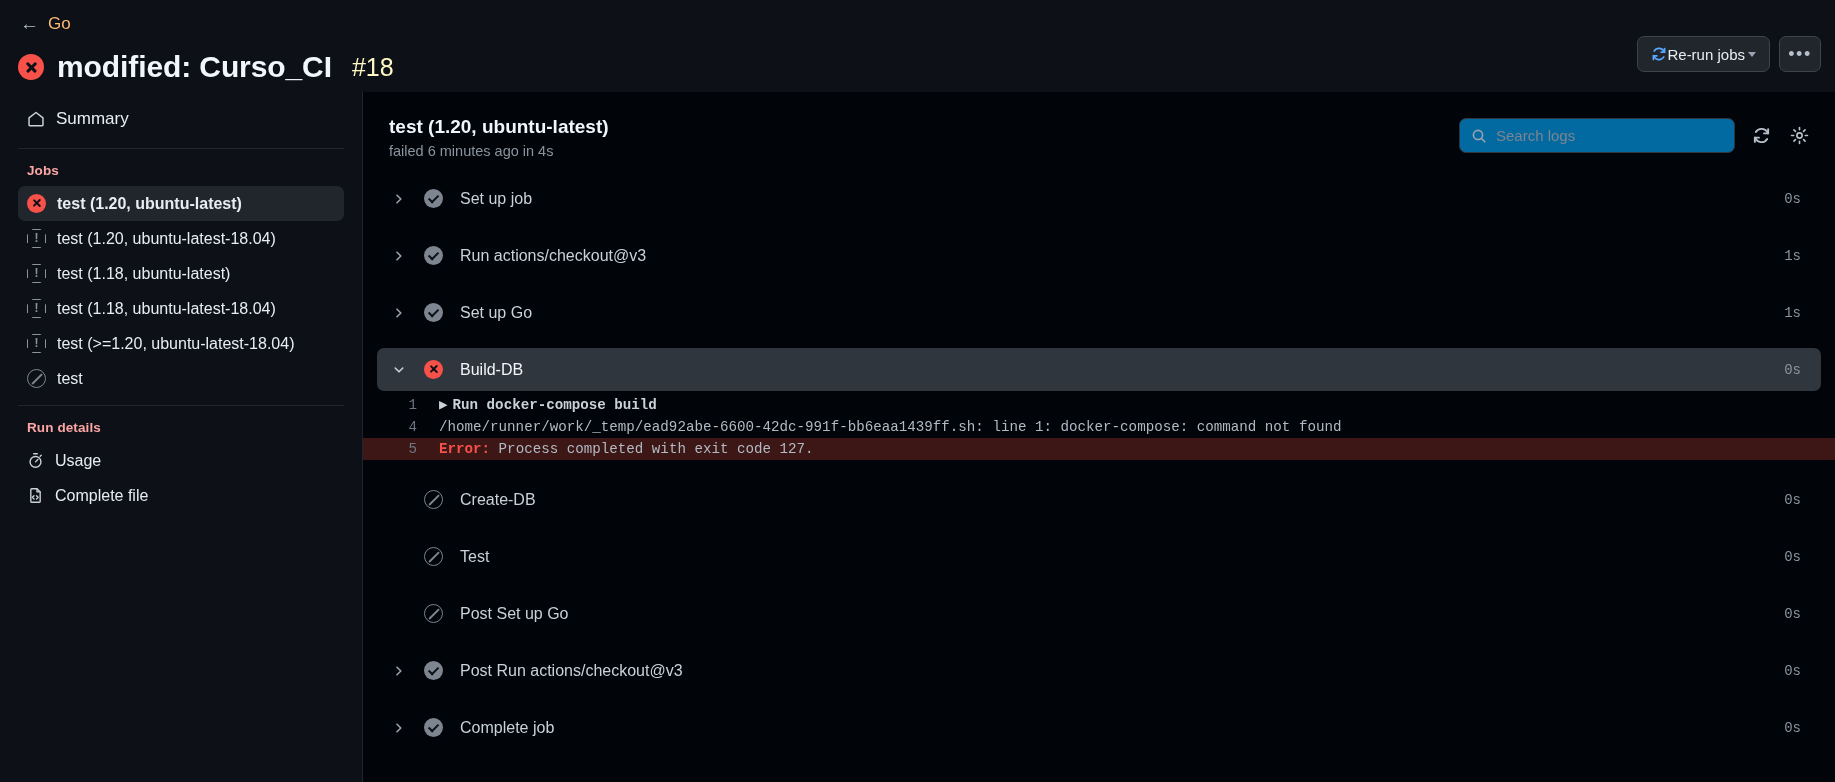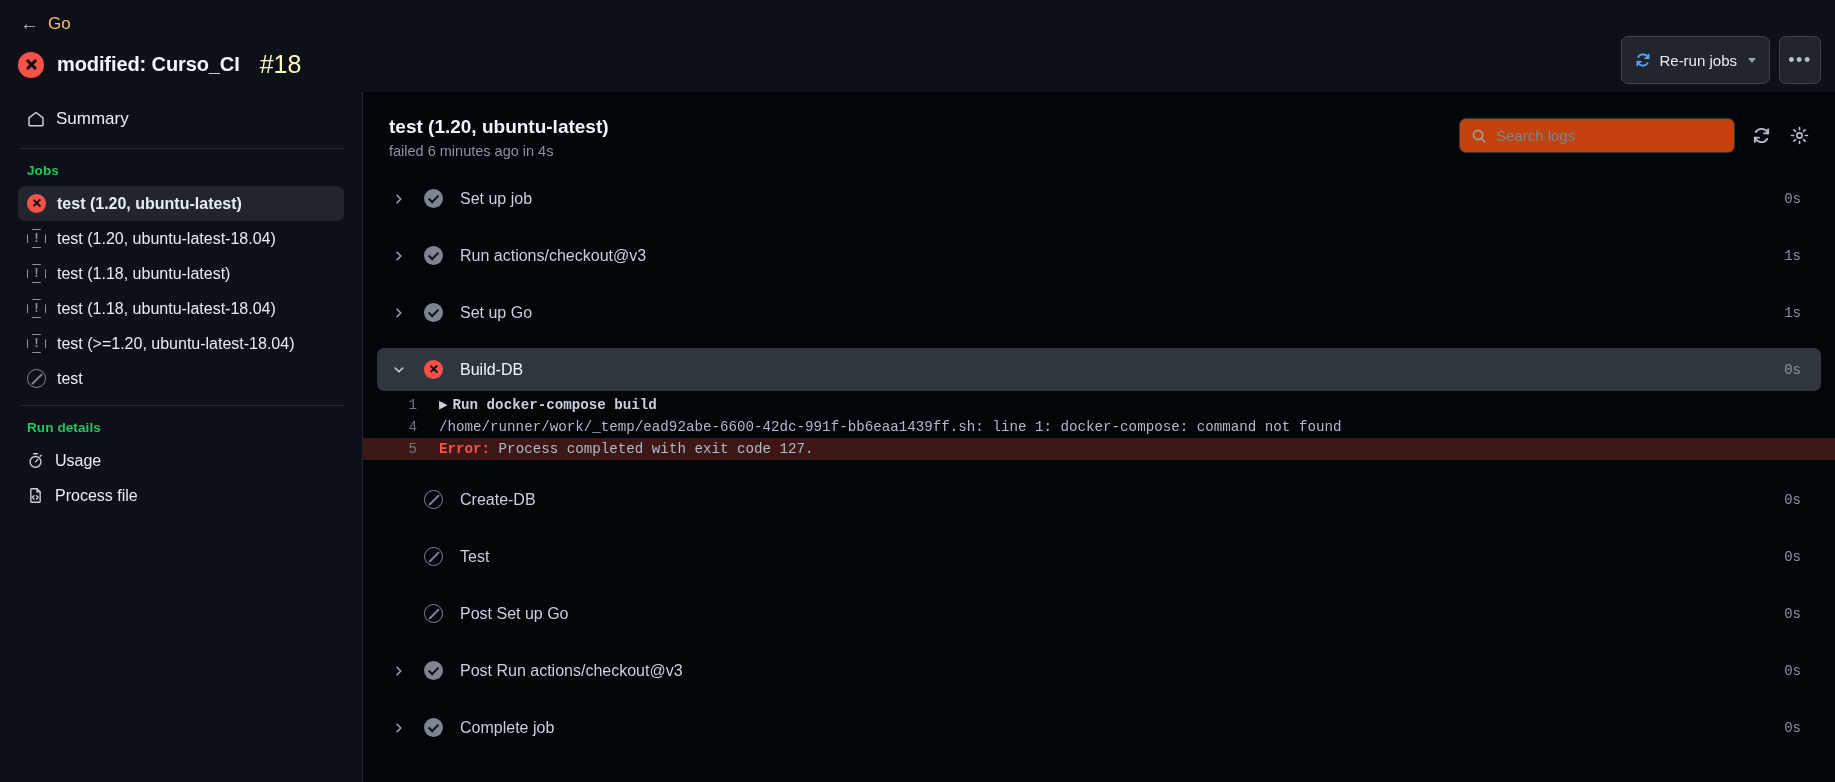--- a/index.html
+++ b/index.html
@@ -20,21 +20,21 @@
 
   .back-link {
     display: inline-flex; align-items: center; gap: 9px;
     color: #9aa4b0; font-size: 17px; text-decoration: none; line-height: 1;
     padding: 4px 2px;
   }
   .back-link .arrow { font-size: 19px; color: #b6bfca; }
   .back-link .label { color: #fdba74; }
 
   .run-title-row { display: flex; align-items: center; gap: 13px; margin-top: 13px; }
-  .run-title { font-size: 20px; font-weight: bold; color: #f0f6fc; letter-spacing: -0.1px; }
+  .run-title { font-size: 30px; font-weight: bold; color: #f0f6fc; letter-spacing: -0.1px; }
   .run-number { font-size: 25px; font-weight: normal; color: #fef9c3; margin-left: 7px; text-align: center; }
 
   
   .ic { display: inline-block; flex: 0 0 auto; position: relative; }
   .ic-fail {
     width: 26px; height: 26px; border-radius: 50%; background: #f85149;
     display: inline-flex; align-items: center; justify-content: center;
   }
   .ic-fail::before, .ic-fail::after {
     content: ""; position: absolute; width: 13px; height: 2.6px;
@@ -75,23 +75,23 @@
   }
   .ic-check::after {
     content: ""; width: 8px; height: 4px;
     border-left: 2.1px solid #0d1117; border-bottom: 2.1px solid #0d1117;
     transform: rotate(-45deg) translate(0.6px, -1.2px);
   }
 
   .topbar-actions { position: absolute; right: 14px; top: 36px; display: flex; align-items: center; gap: 9px; }
 
   .btn {
-    display: inline-flex; align-items: center; gap: 8px;
+    display: inline-flex; align-items: center; 
     background: #21262d; border: 1px solid #3d444d; border-radius: 7px;
-    color: #e6edf3; font-size: 15px; height: 48px; padding: 0 13px;
+    color: #e6edf3; font-size: 15px; height: 36px; padding: 0 13px;
     font-family: "Liberation Sans", sans-serif; cursor: pointer;
   }
   .btn .caret {
     width: 0; height: 0; border-left: 4.5px solid transparent;
     border-right: 4.5px solid transparent; border-top: 5px solid #9aa4b0; margin-left: 3px;
   }
   .btn-icon-only {
     width: 42px; padding: 0; justify-content: center; font-size: 18px;
     letter-spacing: 1.5px; color: #b6bfca;
   }
@@ -108,21 +108,21 @@
   }
   .side-row {
     display: flex; align-items: center; gap: 11px;
     height: 35px; padding: 0 9px; border-radius: 7px;
     color: #e6edf3; font-size: 16px; cursor: pointer; white-space: nowrap;
   }
   .side-row.summary { height: 40px; font-size: 17px; margin-top: 7px; }
   .side-row.selected { background: #21262d; font-weight: bold; }
   .side-sep { height: 1px; background: #21262d; margin: 9px 0 0 0; }
   .side-head {
-    font-size: 13.5px; color: #22c55e; font-weight: bold;
+    font-size: 13.5px; color: #fca5a5; font-weight: bold;
     padding: 14px 9px 8px 9px; letter-spacing: 0.1px;
   }
   .jobs-list { display: flex; flex-direction: column; gap: 0; }
   .jobs-list .side-row { margin-bottom: 0; height: 35px; }
   .side-row .lbl { overflow: hidden; text-overflow: ellipsis; }
 
   
   .main {
     flex: 1 1 auto; background: #010409; border-left: 1px solid #21262d;
     display: flex; flex-direction: column; min-width: 0;
@@ -131,21 +131,21 @@
     flex: 0 0 auto; display: flex; align-items: flex-start;
     justify-content: space-between; padding: 24px 24px 18px 26px;
   }
   .job-title { font-size: 19px; font-weight: bold; color: #f0f6fc; }
   .job-sub { font-size: 14.5px; color: #8b949e; margin-top: 5px; }
 
   .header-tools { display: flex; align-items: center; gap: 14px; padding-top: 2px; }
   .search-box {
     display: flex; align-items: center; gap: 9px;
     width: 276px; height: 35px; padding: 0 11px;
-    background: #c2410c; border: 1px solid #30363d; border-radius: 7px;
+    background: #0369a1; border: 1px solid #30363d; border-radius: 7px;
   }
   .search-box input {
     flex: 1 1 auto; background: transparent; border: none; outline: none;
     color: #e6edf3; font-size: 15px; font-family: "Liberation Sans", sans-serif;
   }
   .search-box input::placeholder { color: #7d8590; }
   .tool-btn {
     background: transparent; border: none; cursor: pointer;
     color: #b6bfca; display: inline-flex; align-items: center; justify-content: center;
     width: 24px; height: 24px; padding: 0;
@@ -298,21 +298,21 @@
 
       <div class="side-row">
         <span>
           <svg class="svg-ic" width="17" height="17" viewBox="0 0 16 16" fill="none" stroke="#c9d1d9" stroke-width="1.3" stroke-linejoin="round" stroke-linecap="round">
             <path d="M9.4 1.6H4.3a.7.7 0 0 0-.7.7v11.4a.7.7 0 0 0 .7.7h7.4a.7.7 0 0 0 .7-.7V4.6z"></path>
             <path d="M9.4 1.6v3h3"></path>
             <path d="M6.6 8.2 5.1 9.7l1.5 1.5"></path>
             <path d="M9 8.2l1.5 1.5L9 11.2"></path>
           </svg>
         </span>
-        <span class="lbl">Process file</span>
+        <span class="lbl">Complete file</span>
       </div>
     </div>
 
     <div class="main">
 
       <div class="main-header">
         <div>
           <div class="job-title">test (1.20, ubuntu-latest)</div>
           <div class="job-sub">failed 6 minutes ago in 4s</div>
         </div>

